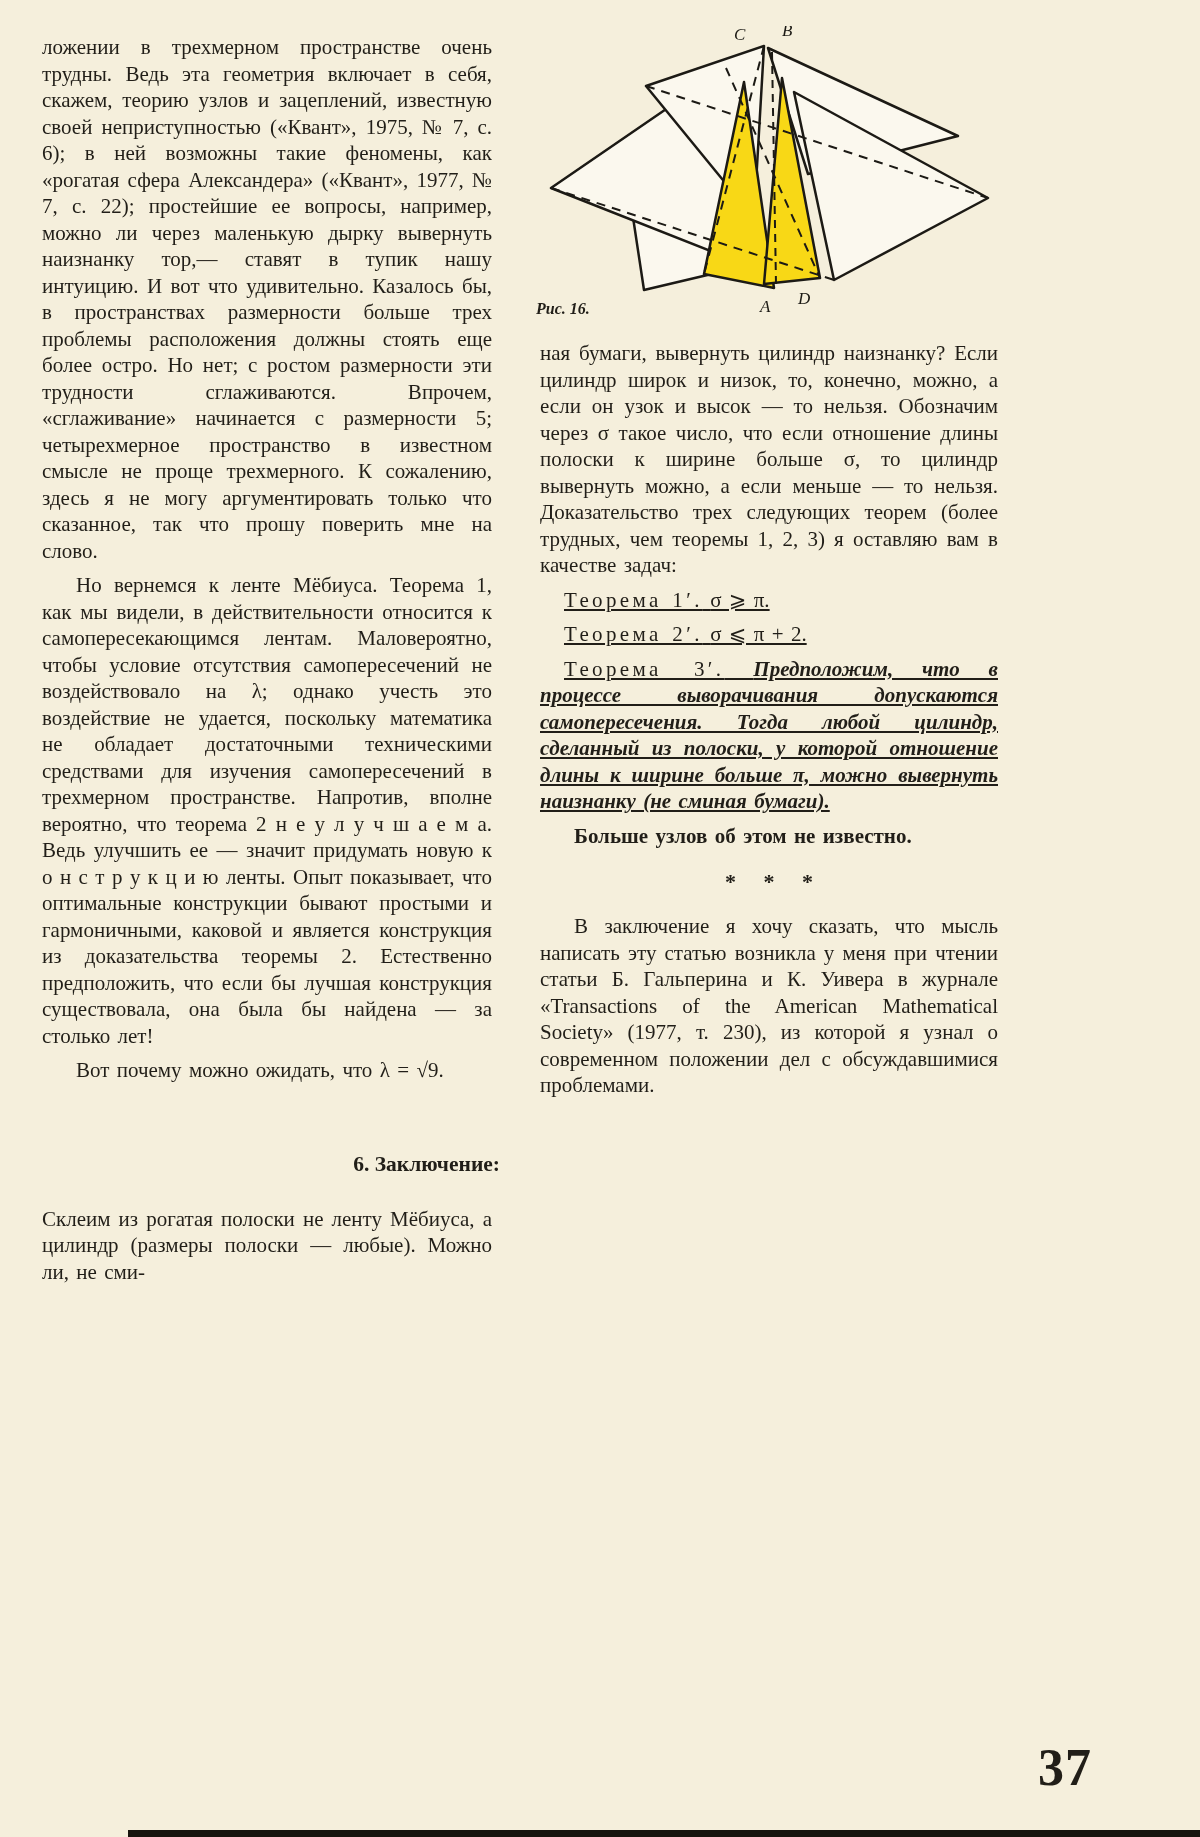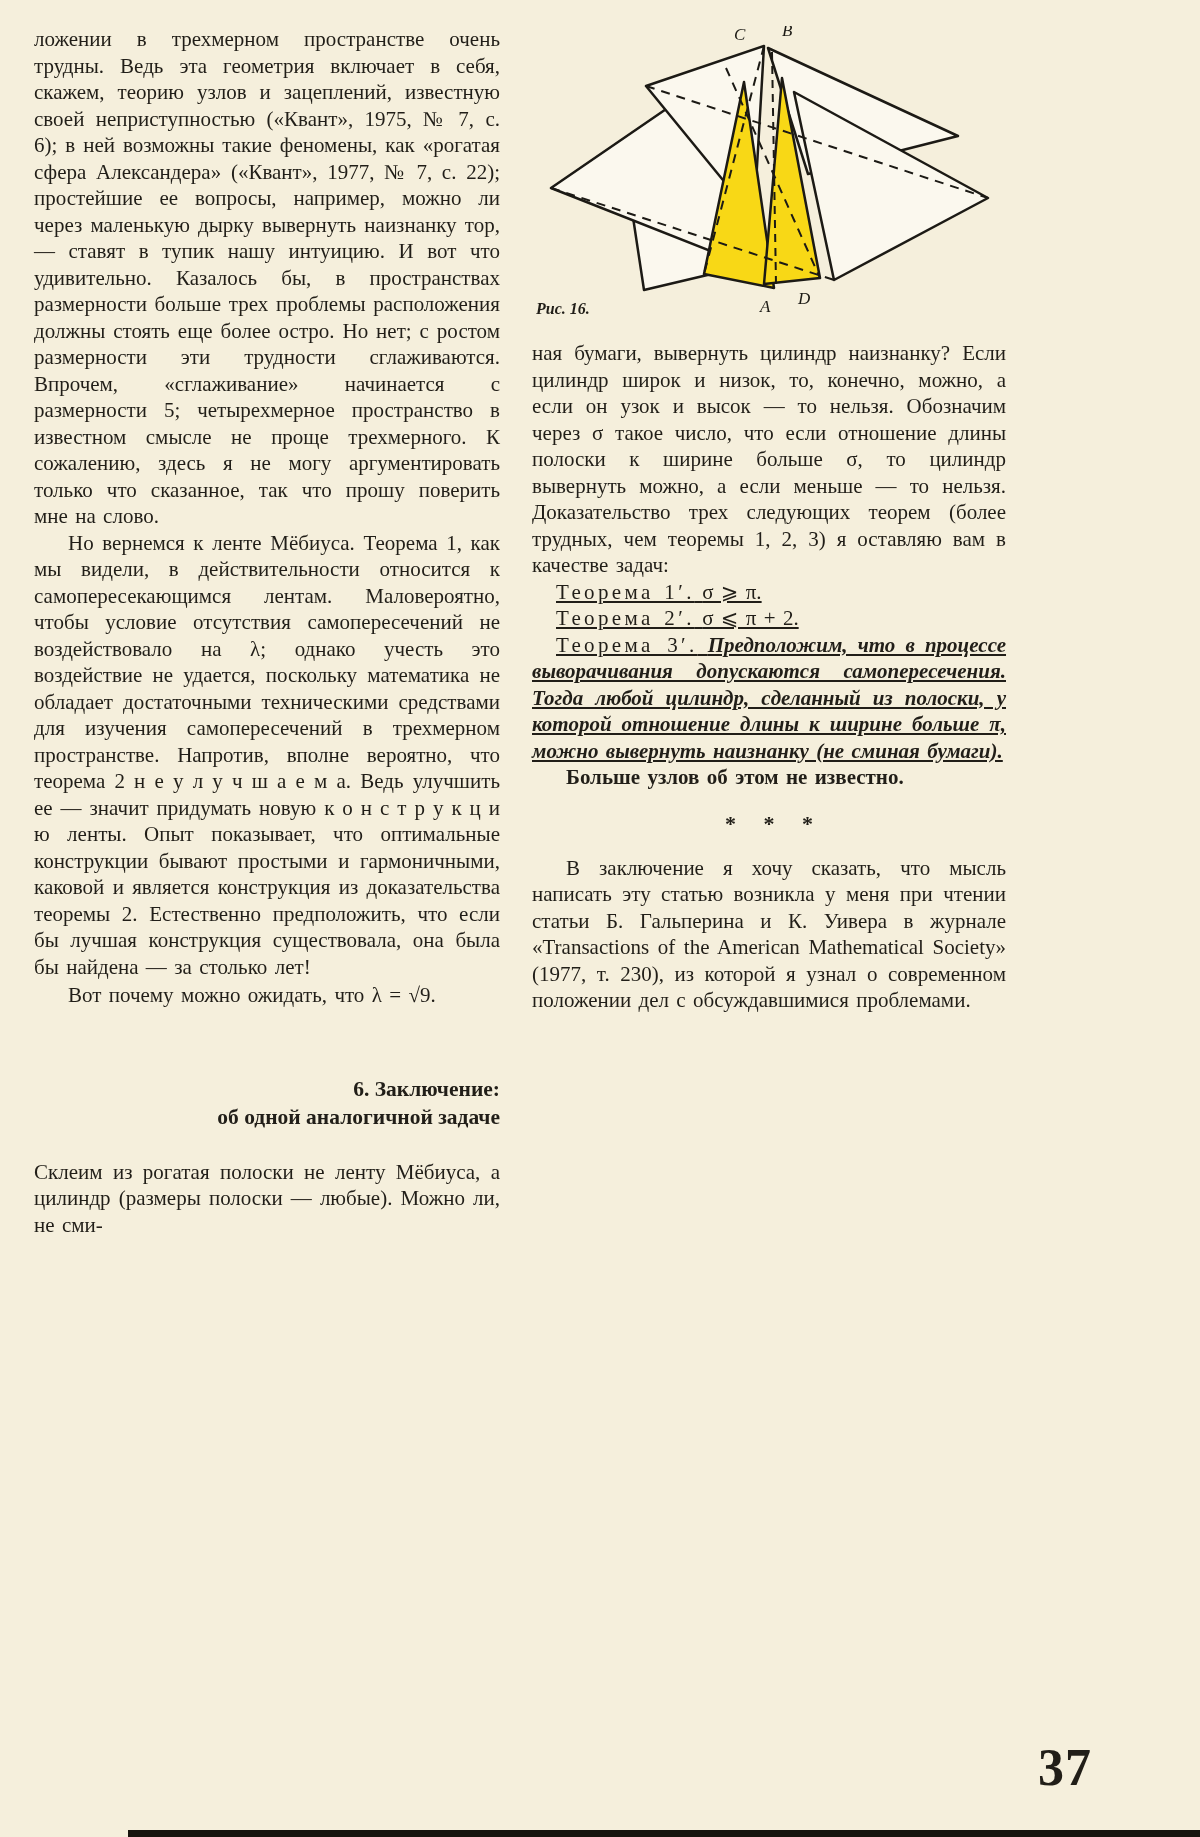--- a/index.html
+++ b/index.html
@@ -9,21 +9,21 @@
     font-family:"Liberation Serif","DejaVu Serif",serif;
     color:#211e18;
     position:relative;
     overflow:hidden;
   }
   .col { position:absolute; top:26px; }
   .col-left  { left:34px;  width:466px; }
   .col-right { left:532px; width:474px; }
 
   p.body-text {
-    margin:0;
+    margin:8px;
     font-size:21px;
     line-height:26.5px;
     text-align:justify;
     word-spacing:0.10em;
   }
   p.indent { text-indent:34px; }
   p.space-above { margin-top:2px; }
 
   .section-heading {
     font-weight:bold;
@@ -74,21 +74,20 @@
 </head>
 <body>
 
 <div class="col col-left">
   <p class="body-text">ложении в трехмерном пространстве очень трудны. Ведь эта геометрия включает в себя, скажем, теорию узлов и зацеплений, известную своей неприступностью («Квант», 1975, № 7, с. 6); в ней возможны такие феномены, как «рогатая сфера Александера» («Квант», 1977, № 7, с. 22); простейшие ее вопросы, например, можно ли через маленькую дырку вывернуть наизнанку тор,— ставят в тупик нашу интуицию. И вот что удивительно. Казалось бы, в пространствах размерности больше трех проблемы расположения должны стоять еще более остро. Но нет; с ростом размерности эти трудности сглаживаются. Впрочем, «сглаживание» начинается с размерности 5; четырехмерное пространство в известном смысле не проще трехмерного. К сожалению, здесь я не могу аргументировать только что сказанное, так что прошу поверить мне на слово.</p>
   <p class="body-text indent">Но вернемся к ленте Мёбиуса. Теорема 1, как мы видели, в действительности относится к самопересекающимся лентам. Маловероятно, чтобы условие отсутствия самопересечений не воздействовало на λ; однако учесть это воздействие не удается, поскольку математика не обладает достаточными техническими средствами для изучения самопересечений в трехмерном пространстве. Напротив, вполне вероятно, что теорема 2 н е у л у ч ш а е м а. Ведь улучшить ее — значит придумать новую к о н с т р у к ц и ю ленты. Опыт показывает, что оптимальные конструкции бывают простыми и гармоничными, каковой и является конструкция из доказательства теоремы 2. Естественно предположить, что если бы лучшая конструкция существовала, она была бы найдена — за столько лет!</p>
   <p class="body-text indent space-above">Вот почему можно ожидать, что λ = √9.</p>
 
   <div class="section-heading">
     <div>6. Заключение:</div>
-    <div>об одной аналогичной задаче</div>
   </div>
 
   <p class="body-text">Склеим из рогатая полоски не ленту Мёбиуса, а цилиндр (размеры полоски — любые). Можно ли, не сми-</p>
 </div>
 
 <div class="col col-right">
 
   <div class="figure-block">
     <svg class="figure-svg" width="470" height="292" viewBox="0 0 470 292" aria-hidden="true">
 

